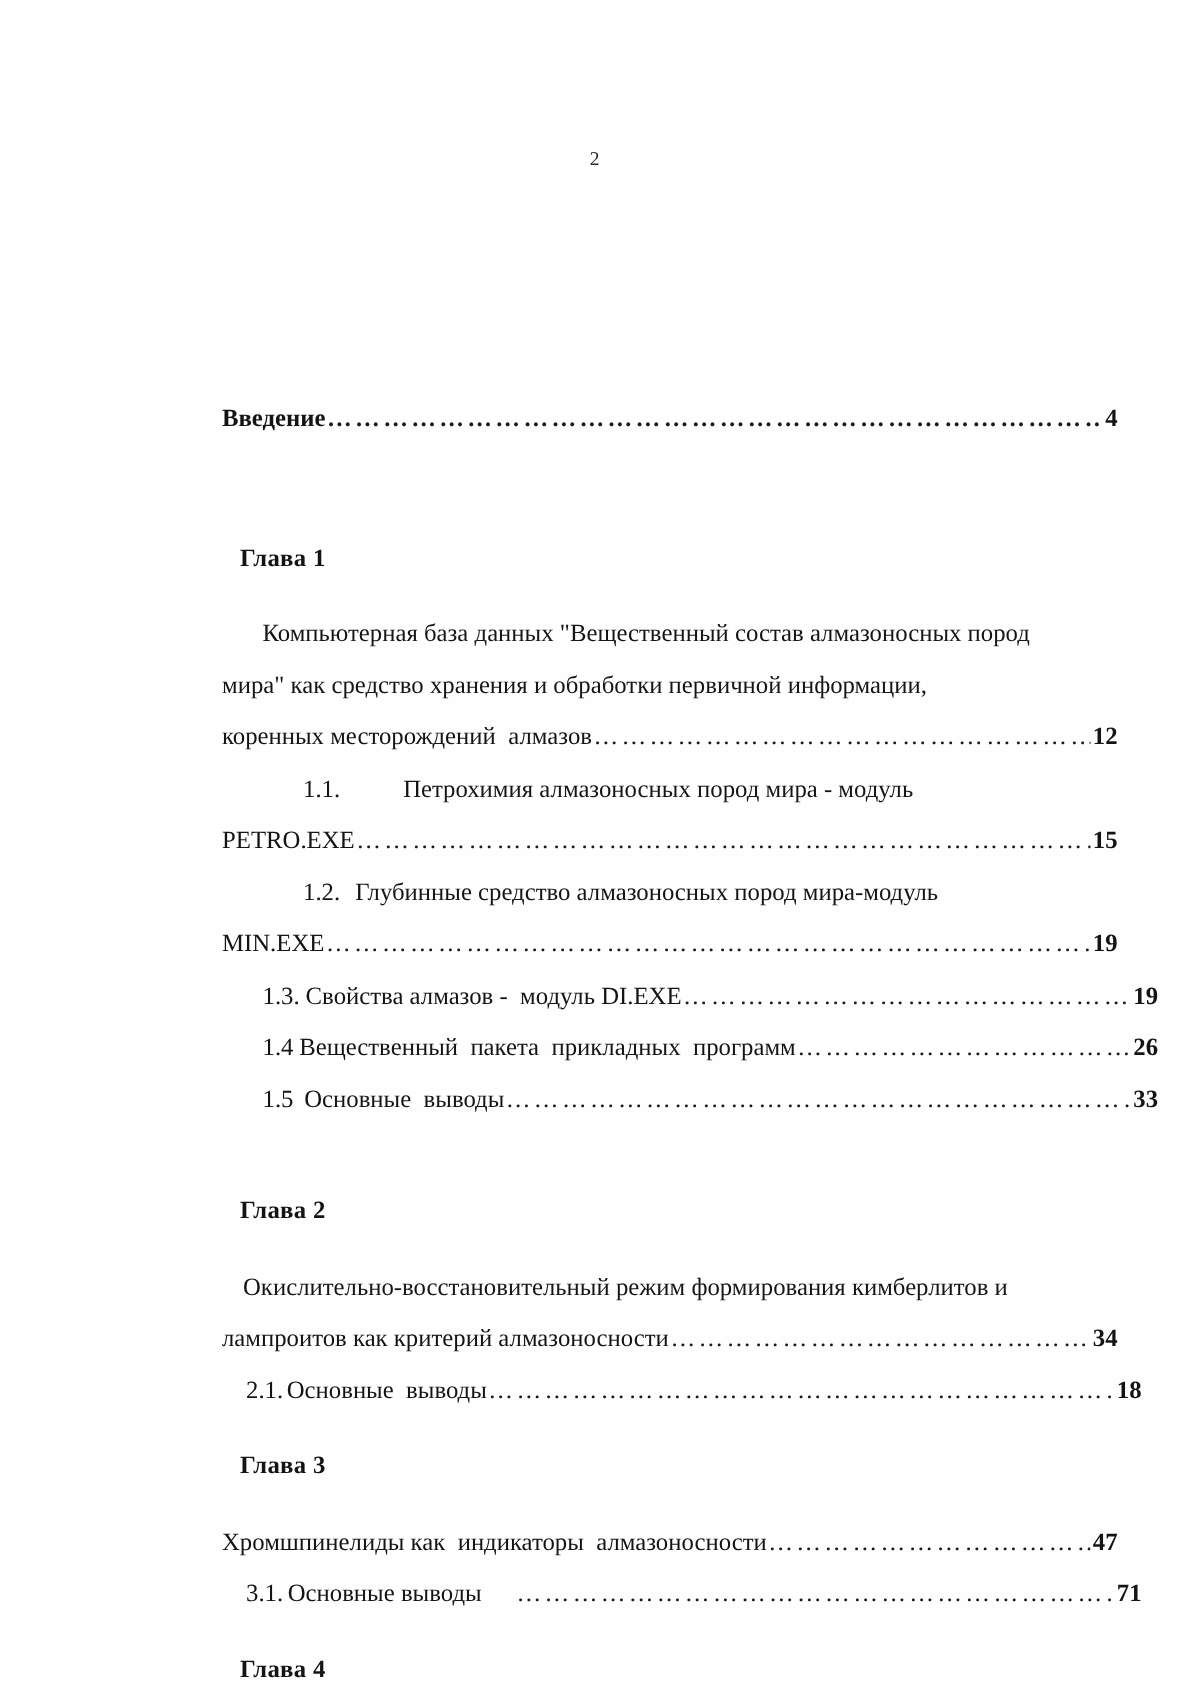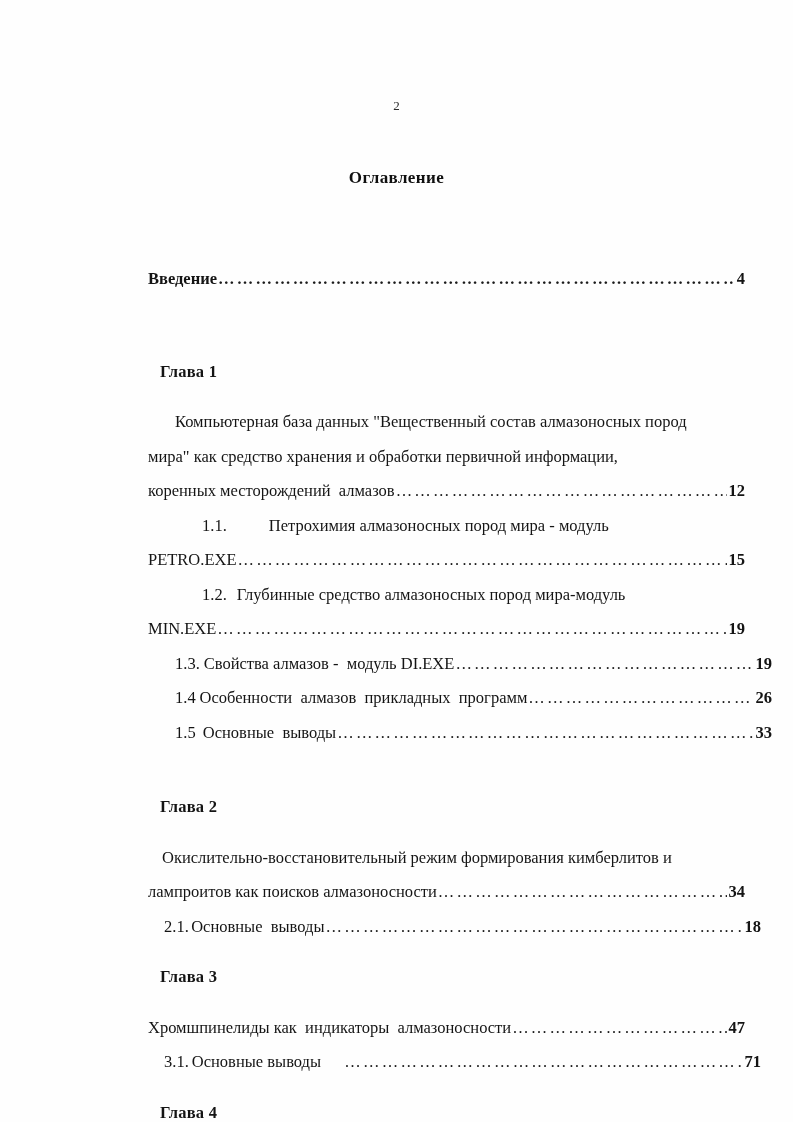--- a/index.html
+++ b/index.html
@@ -115,21 +115,20 @@
   
   .num { display: inline-block; }
 </style>
 </head>
 <body>
 
 <div class="page">
 
   <div class="folio">2</div>
 
-  <div class="doc-title">Оглавление</div>
 
   <div class="body-block">
 
     <div class="leader-row bold">
       <span class="lbl">Введение</span>
       <span class="dots">……………………………………………………………………………………………………………………………………………………</span>
       <span class="pg">4</span>
     </div>
 
     <div class="gap-lg"></div>
@@ -163,40 +162,40 @@
       <span class="lbl">1.3.</span>
       <span style="display:inline-block;width:14px"></span>
       <span class="lbl">Свойства алмазов -  модуль DI.EXE</span>
       <span class="dots">……………………………………………………………………………………………………………………………………………………</span>
       <span class="pg">19</span>
     </div>
 
     <div class="leader-row" style="padding-left:27px">
       <span class="lbl">1.4</span>
       <span style="display:inline-block;width:18px"></span>
-      <span class="lbl">Особенности  алмазов  прикладных  программ</span>
+      <span class="lbl">Вещественный  пакета  прикладных  программ</span>
       <span class="dots">……………………………………………………………………………………………………………………………………………………</span>
       <span class="pg">26</span>
     </div>
 
     <div class="leader-row" style="padding-left:27px">
       <span class="lbl">1.5</span>
       <span style="display:inline-block;width:18px"></span>
       <span class="lbl">Основные  выводы</span>
       <span class="dots">……………………………………………………………………………………………………………………………………………………</span>
       <span class="pg">33</span>
     </div>
 
     <div class="gap-md"></div>
 
     <div class="chapter-head">Глава 2</div>
     <div class="gap-xs"></div>
     <p class="entry just indent-sm">Окислительно-восстановительный режим формирования кимберлитов и</p>
     <div class="leader-row">
-      <span class="lbl">лампроитов как поисков алмазоносности</span>
+      <span class="lbl">лампроитов как критерий алмазоносности</span>
       <span class="dots">……………………………………………………………………………………………………………………………………………………</span>
       <span class="pg">34</span>
     </div>
 
     <div class="leader-row" style="padding-left:16px">
       <span class="lbl">2.1.</span>
       <span style="display:inline-block;width:6px"></span>
       <span class="lbl">Основные  выводы</span>
       <span class="dots">……………………………………………………………………………………………………………………………………………………</span>
       <span class="pg">18</span>

